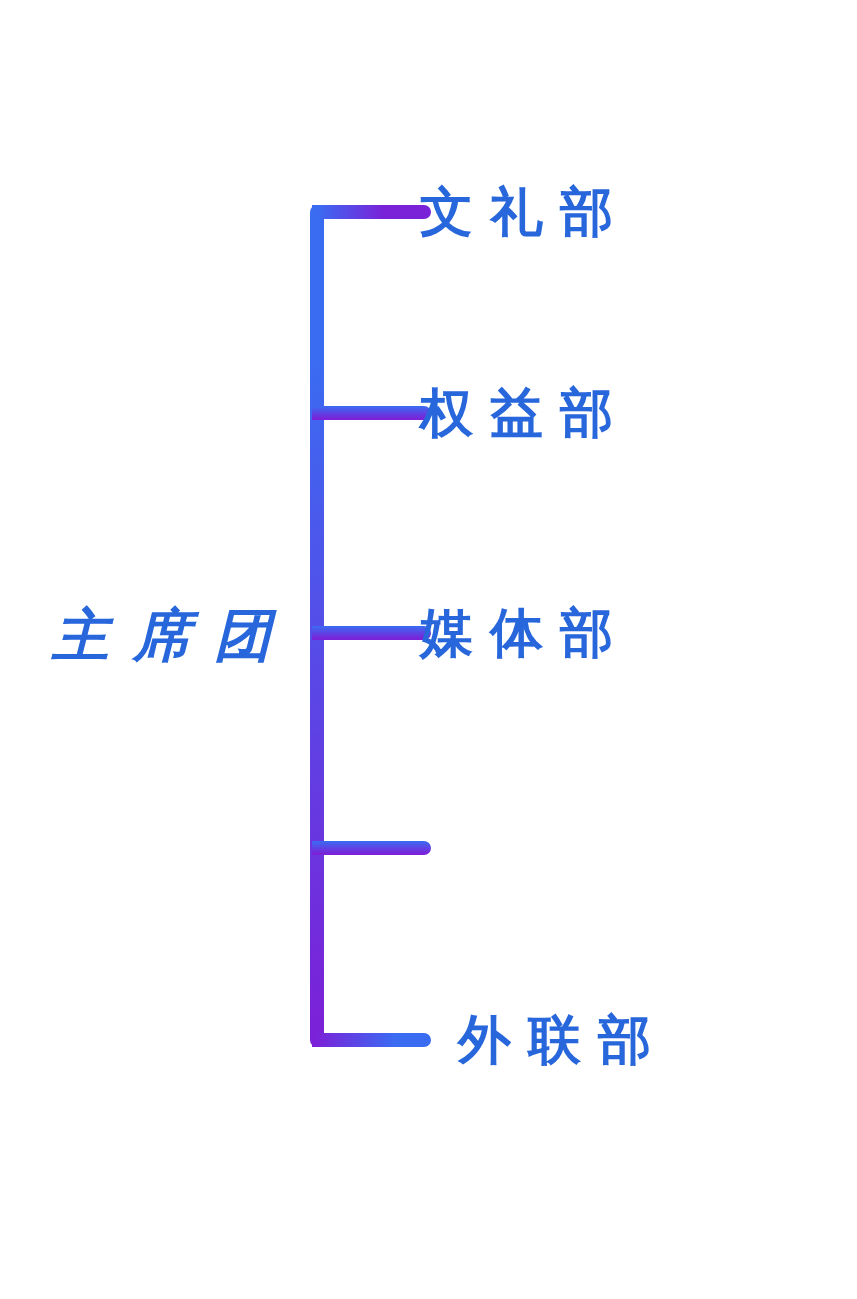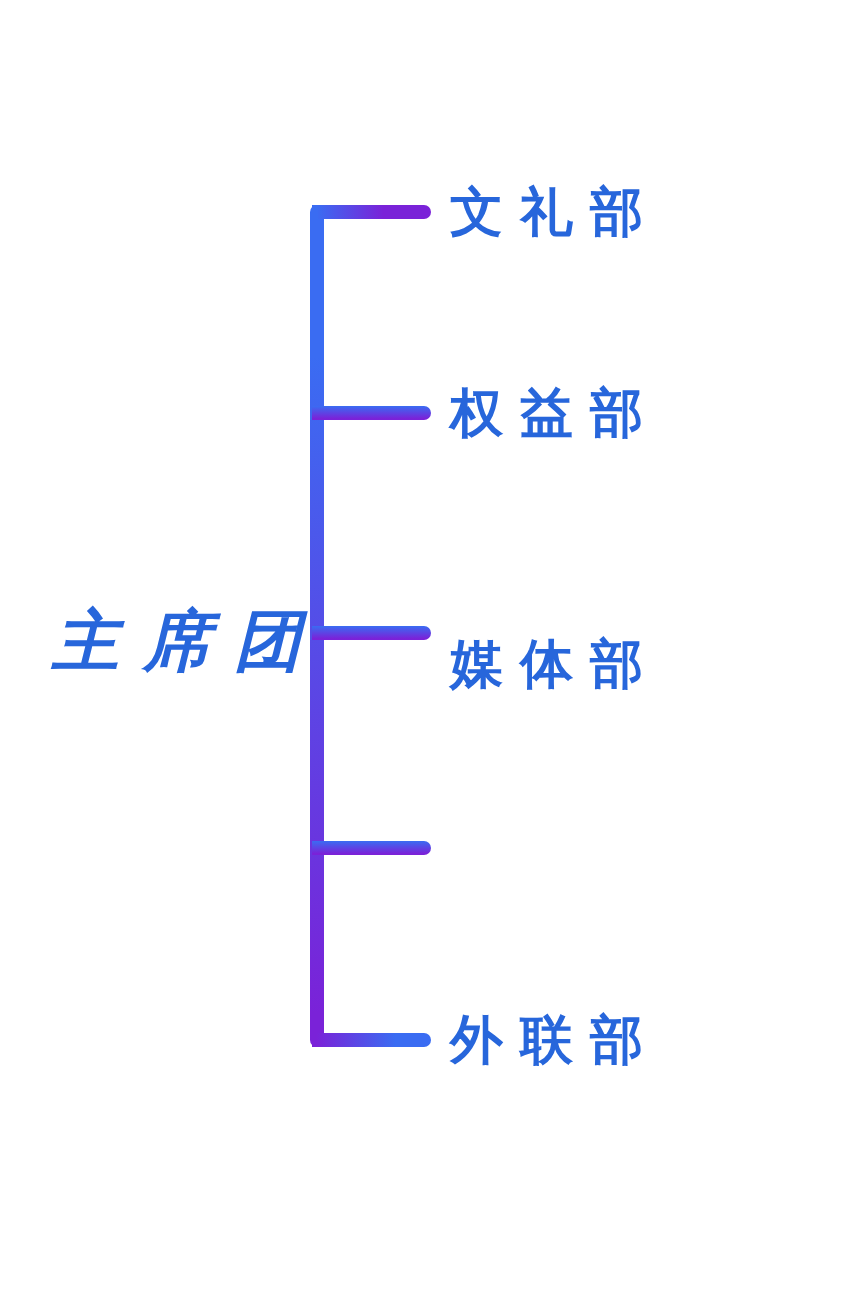--- a/index.html
+++ b/index.html
@@ -14,21 +14,21 @@
     background: #ffffff;
     overflow: hidden;
     font-family: "Liberation Sans", sans-serif;
   }
 
   
   .root-label {
     position: absolute;
     left: 52px;
     top: 606px;
-    font-size: 67px;
+    font-size: 57px;
     line-height: 1.05;
     font-weight: 900;
     font-style: italic;
     letter-spacing: 24px;
     color: var(--label-blue);
     white-space: nowrap;
   }
 
   
   .spine {
@@ -51,33 +51,33 @@
   }
   .branch.b1 { top: 205px;  background: linear-gradient(90deg,  var(--line-blue) 4%,  var(--line-purple) 60%); }
   .branch.b2 { top: 406px;  background: linear-gradient(180deg, var(--line-blue) 0%,  var(--line-purple) 90%); }
   .branch.b3 { top: 626px;  background: linear-gradient(180deg, var(--line-blue) 0%,  var(--line-purple) 90%); }
   .branch.b4 { top: 841px;  background: linear-gradient(180deg, var(--line-blue) 0%,  var(--line-purple) 90%); }
   .branch.b5 { top: 1033px; background: linear-gradient(90deg,  var(--line-purple) 4%, var(--line-blue) 70%); }
 
   
   .dept-label {
     position: absolute;
-    left: 450px;
+    left: 420px;
     font-size: 53px;
     line-height: 1.0;
     font-weight: 900;
     letter-spacing: 17px;
     color: var(--label-blue);
     white-space: nowrap;
   }
   .dept-label.d1 { top: 185px; }
   .dept-label.d2 { top: 387px; font-family: Liberation Serif, serif; }
-  .dept-label.d3 { top: 606px; margin-top: 31px; }
+  .dept-label.d3 { top: 606px; }
   .dept-label.d4 { top: 821px; }
-  .dept-label.d5 { top: 1013px; }
+  .dept-label.d5 { top: 1013px; margin-left: 38px; }
 </style>
 </head>
 <body>
 
 <div class="canvas">
 
   <div class="root-label">主席团</div>
 
   <div class="spine"></div>
   <div class="branch b1"></div>

